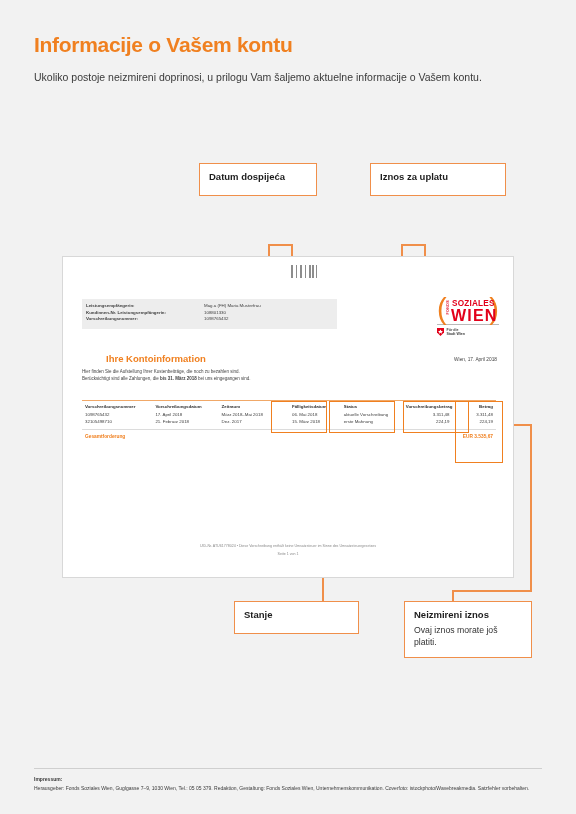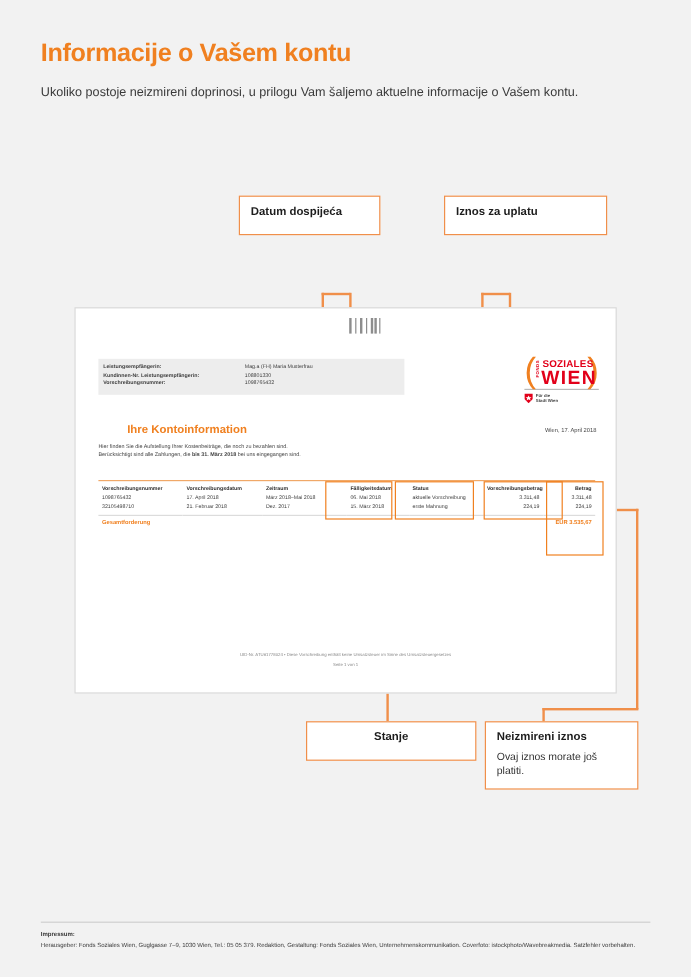--- a/index.html
+++ b/index.html
@@ -30,21 +30,21 @@
     padding:7px 9px 9px 9px;
   }
   .callout .c-title {
     font-size:9.5px; font-weight:bold; color:#1d1d1d; margin-bottom:4px;
   }
   .callout .c-body {
     font-size:8.7px; line-height:12.2px; color:#333;
   }
   #callout-due      { left:199px; top:163px; width:118px; }
   #callout-amount   { left:357px; top:163px; width:136px;margin-left:13px; }
-  #callout-status   { left:255px; top:601px; width:142px;text-align:center; }
+  #callout-status   { left:234px; top:601px; width:125px; }
   #callout-open     { left:404px; top:601px; width:128px; }
 
   
   .conn { position:absolute; background:#f08f4a; }
   .conn.v { width:1.5px; }
   .conn.h { height:1.5px; }
   .arrow { position:absolute; width:0; height:0; }
   .arrow.down {
     border-left:4px solid transparent; border-right:4px solid transparent;
     border-top:6px solid #f08f4a;

